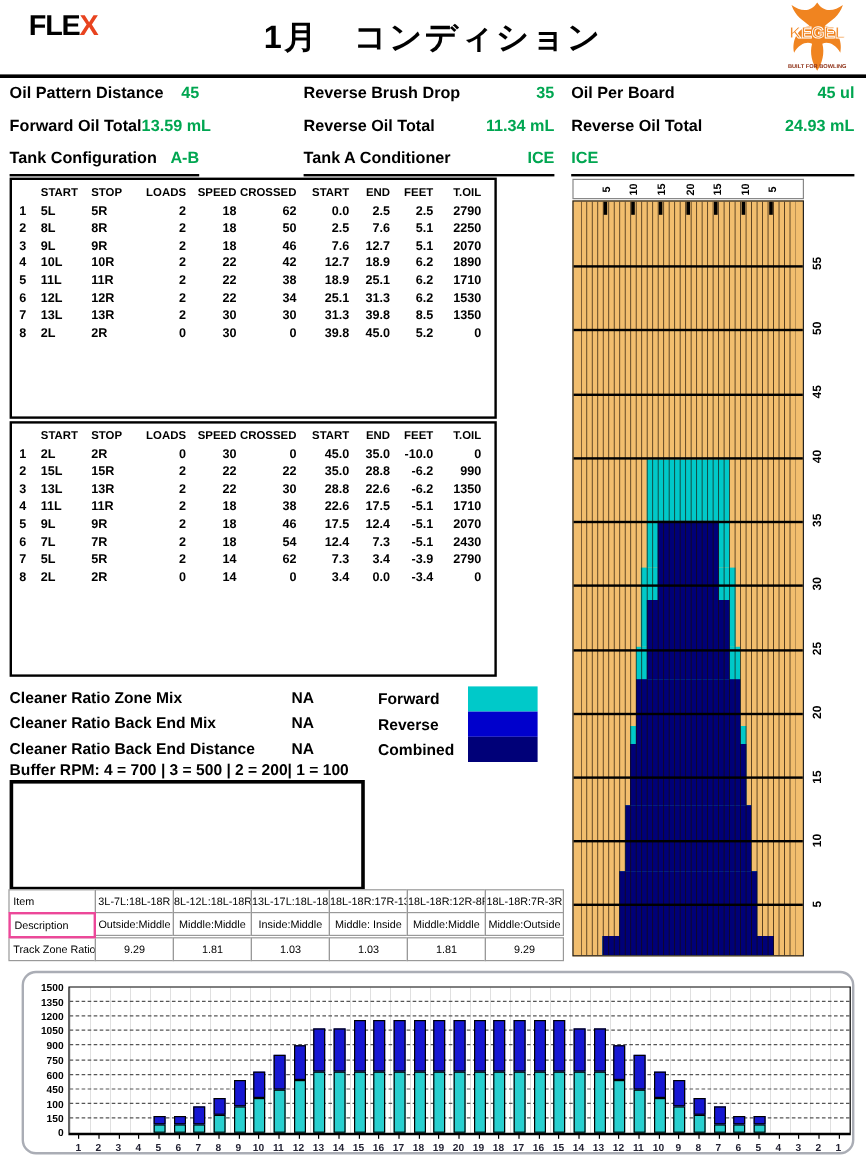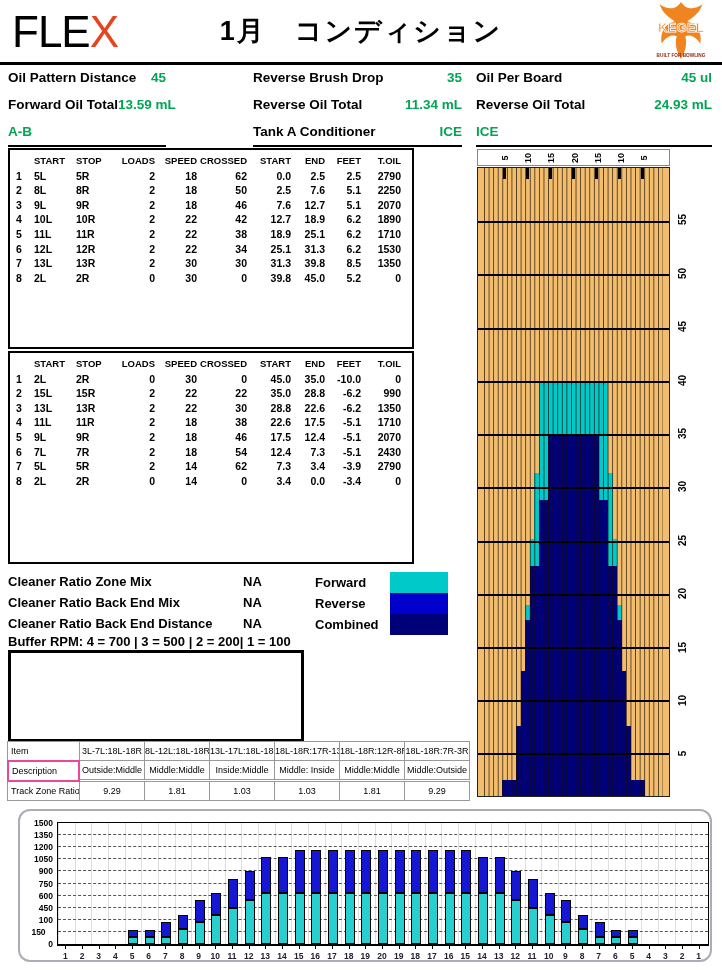--- a/index.html
+++ b/index.html
@@ -1,21 +1,21 @@
 <!DOCTYPE html>
 <html><head>
 <meta charset="utf-8">
 <style>
   html,body{margin:0;padding:0;background:#fff;}
   #page{position:relative;width:722px;height:977px;background:#fff;overflow:hidden;
         font-family:"Liberation Sans",sans-serif;color:#000;}
   .abs{position:absolute;}
 
   
-  #flex-logo{left:12px;top:10px;font-size:44px;font-weight:400;letter-spacing:-1px;line-height:1;}
+  #flex-logo{left:24px;top:10px;font-size:24px;font-weight:700;letter-spacing:-1px;line-height:1;}
   #flex-logo .fx{color:#E8431F;}
   #page-title{left:0;top:13px;width:722px;text-align:center;font-size:27px;font-weight:bold;letter-spacing:2px;}
   #kegel-logo{left:648px;top:1px;width:66px;height:60px;}
 
   
   #meta-rule{left:0;top:62px;width:722px;border-top:3px solid #000;}
   .meta-col{top:64px;height:81px;border-bottom:2px solid #000;}
   #meta-col-0{left:8px;width:158px;}
   #meta-col-1{left:253px;width:209px;}
   #meta-col-2{left:476px;width:236px;}
@@ -103,20 +103,21 @@
   <div class="abs meta-col" id="meta-col-0">
     <div class="meta-row">
         <span>Oil Pattern Distance</span>
         <span class="meta-val">45</span>
       </div>
     <div class="meta-row">
         <span>Forward Oil Total</span>
         <span class="meta-val">13.59 mL</span>
       </div>
     <div class="meta-row">
+        <span>Tank Configuration</span>
         <span class="meta-val">A-B</span>
       </div>
   </div>
   <div class="abs meta-col" id="meta-col-1">
     <div class="meta-row">
         <span>Reverse Brush Drop</span>
         <span class="meta-val">35</span>
       </div>
     <div class="meta-row">
         <span>Reverse Oil Total</span>
@@ -555,21 +556,21 @@
         <div class="bar-seg" style="left: 520px; width: 10px; bottom: 0px; height: 14.52px; background: rgb(41, 207, 207);"></div>
         <div class="bar-seg" style="left: 520px; width: 10px; bottom: 14.52px; height: 14.52px; background: rgb(22, 23, 210);"></div>
         <div class="bar-seg" style="left: 536.667px; width: 10px; bottom: 0px; height: 7.26px; background: rgb(41, 207, 207);"></div>
         <div class="bar-seg" style="left: 536.667px; width: 10px; bottom: 7.26px; height: 14.52px; background: rgb(22, 23, 210);"></div>
         <div class="bar-seg" style="left: 553.333px; width: 10px; bottom: 0px; height: 7.26px; background: rgb(41, 207, 207);"></div>
         <div class="bar-seg" style="left: 553.333px; width: 10px; bottom: 7.26px; height: 7.26px; background: rgb(22, 23, 210);"></div>
         <div class="bar-seg" style="left: 570px; width: 10px; bottom: 0px; height: 7.26px; background: rgb(41, 207, 207);"></div>
         <div class="bar-seg" style="left: 570px; width: 10px; bottom: 7.26px; height: 7.26px; background: rgb(22, 23, 210);"></div>
       </div>
   <span class="ylabel" style="top: 128px;">0</span>
-      <span class="ylabel" style="top: 115.9px; text-align: center;">150</span>
+      <span class="ylabel" style="top: 115.9px;">150</span>
       <span class="ylabel" style="top: 103.8px;">100</span>
       <span class="ylabel" style="top: 91.7px;">450</span>
       <span class="ylabel" style="top: 79.6px;">600</span>
       <span class="ylabel" style="top: 67.5px;">750</span>
       <span class="ylabel" style="top: 55.4px;">900</span>
       <span class="ylabel" style="top: 43.3px;">1050</span>
       <span class="ylabel" style="top: 31.2px;">1200</span>
       <span class="ylabel" style="top: 19.1px;">1350</span>
       <span class="ylabel" style="top: 7px;">1500</span>
       <div class="xtick" style="left: 45.3333px; top: 134px;"></div>

